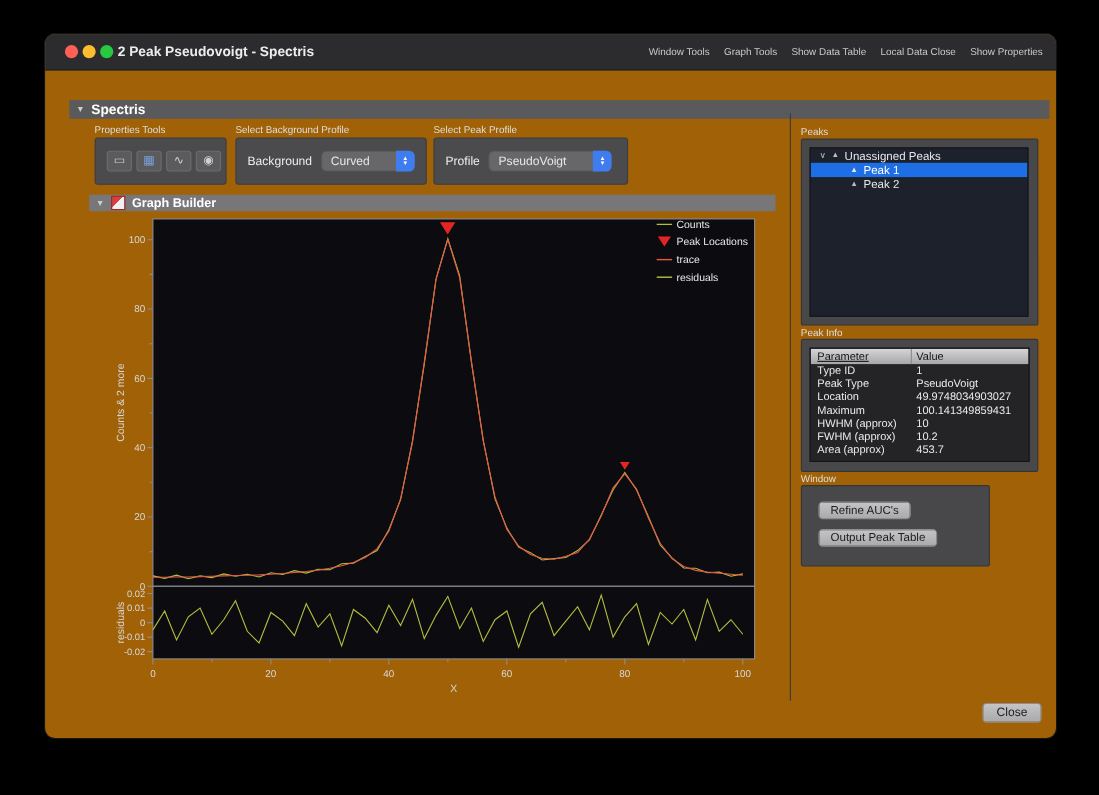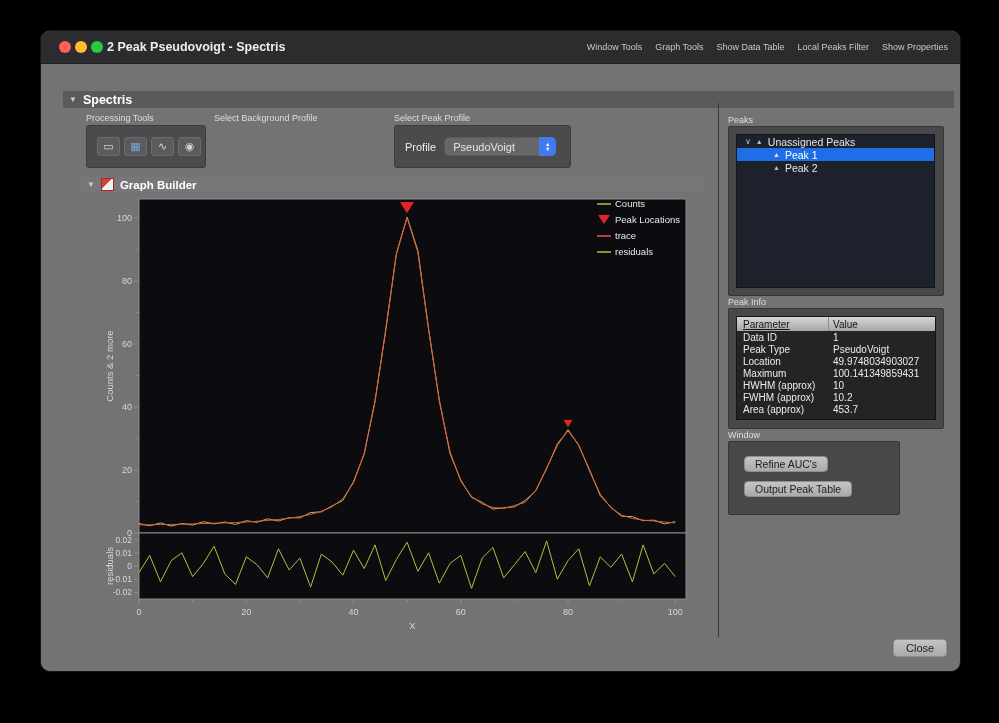--- a/index.html
+++ b/index.html
@@ -1,19 +1,19 @@
 <!DOCTYPE html>
 <html><head>
 <meta charset="utf-8">
 <style>
   html,body { margin:0; padding:0; background:#000; }
   .stage { position:relative; width:999px; height:723px; background:#000; overflow:hidden;
            font-family:"Liberation Sans", sans-serif; }
   .window { position:absolute; left:40px; top:30px; width:919px; height:640px;
-            background:#737373; border-radius:10px; overflow:hidden;
+            background:#a16207; border-radius:10px; overflow:hidden;
             border:1px solid #151517; box-shadow:0 25px 60px rgba(0,0,0,.85); }
   
   .titlebar { position:absolute; left:0; top:0; right:0; height:32px; background:#2c2c2e;
               border-bottom:1px solid #202022; }
   .tl { position:absolute; top:10px; width:12px; height:12px; border-radius:50%; }
   .tl.red{ left:18px; background:#ff5f57; } .tl.yellow{ left:34px; background:#febc2e; }
   .tl.green{ left:50px; background:#28c840; }
   .win-title { position:absolute; left:66px; top:0; height:32px; line-height:32px;
                color:#ededee; font-size:12.5px; font-weight:bold; }
   .menubar { position:absolute; right:12px; top:0; height:32px; display:flex; gap:13px;
@@ -88,44 +88,54 @@
 
     <div class="titlebar">
       <span class="tl red"></span>
       <span class="tl yellow"></span>
       <span class="tl green"></span>
       <div class="win-title">2 Peak Pseudovoigt - Spectris</div>
       <div class="menubar">
         <span class="menu-item">Window Tools</span>
         <span class="menu-item">Graph Tools</span>
         <span class="menu-item">Show Data Table</span>
-        <span class="menu-item">Local Peaks Filter</span>
+        <span class="menu-item">Local Data Close</span>
         <span class="menu-item">Show Properties</span>
       </div>
     </div>
 
     <div class="sec-bar spectris-bar">
       <span class="disc">▼</span>
       <span class="sec-title">Spectris</span>
     </div>
 
     <div class="group" style="left:45px; top:82px; width:120px;">
-      <div class="group-label">Processing Tools</div>
+      <div class="group-label">Properties Tools</div>
       <div class="group-box" style="width:120px;">
         <div style="display:flex;">
           <button class="tool-btn"><span>▭</span></button>
           <button class="tool-btn"><span class="blue">▦</span></button>
           <button class="tool-btn"><span>∿</span></button>
           <button class="tool-btn"><span>◉</span></button>
         </div>
       </div>
     </div>
 
     <div class="group" style="left:173px; top:82px; width:174px;">
       <div class="group-label">Select Background Profile</div>
+      <div class="group-box" style="width:174px;">
+        <span class="field-label">Background</span>
+        <div class="select" style="width:92px;">
+          <span class="select-value">Curved</span>
+          <span class="stepper">
+            <span>▲</span>
+            <span>▼</span>
+          </span>
+        </div>
+      </div>
     </div>
 
     <div class="group" style="left:353px; top:82px; width:154px;">
       <div class="group-label">Select Peak Profile</div>
       <div class="group-box" style="width:177px;">
         <span class="field-label">Profile</span>
         <div class="select" style="width:112px;">
           <span class="select-value">PseudoVoigt</span>
           <span class="stepper">
             <span>▲</span>
@@ -232,21 +242,21 @@
     </div>
 
     <div class="side-label" style="left:687px; top:266px;">Peak Info</div>
     <div class="sidebar-box" style="left:687px; top:277px; width:214px; height:119px;"></div>
     <div class="pi-table">
       <div class="pi-header">
         <span class="c1">Parameter</span>
         <span class="c2">Value</span>
       </div>
       <div class="pi-row">
-          <span class="c1">Data ID</span>
+          <span class="c1">Type ID</span>
           <span class="c2">1</span>
         </div>
       <div class="pi-row">
           <span class="c1">Peak Type</span>
           <span class="c2">PseudoVoigt</span>
         </div>
       <div class="pi-row">
           <span class="c1">Location</span>
           <span class="c2">49.9748034903027</span>
         </div>

